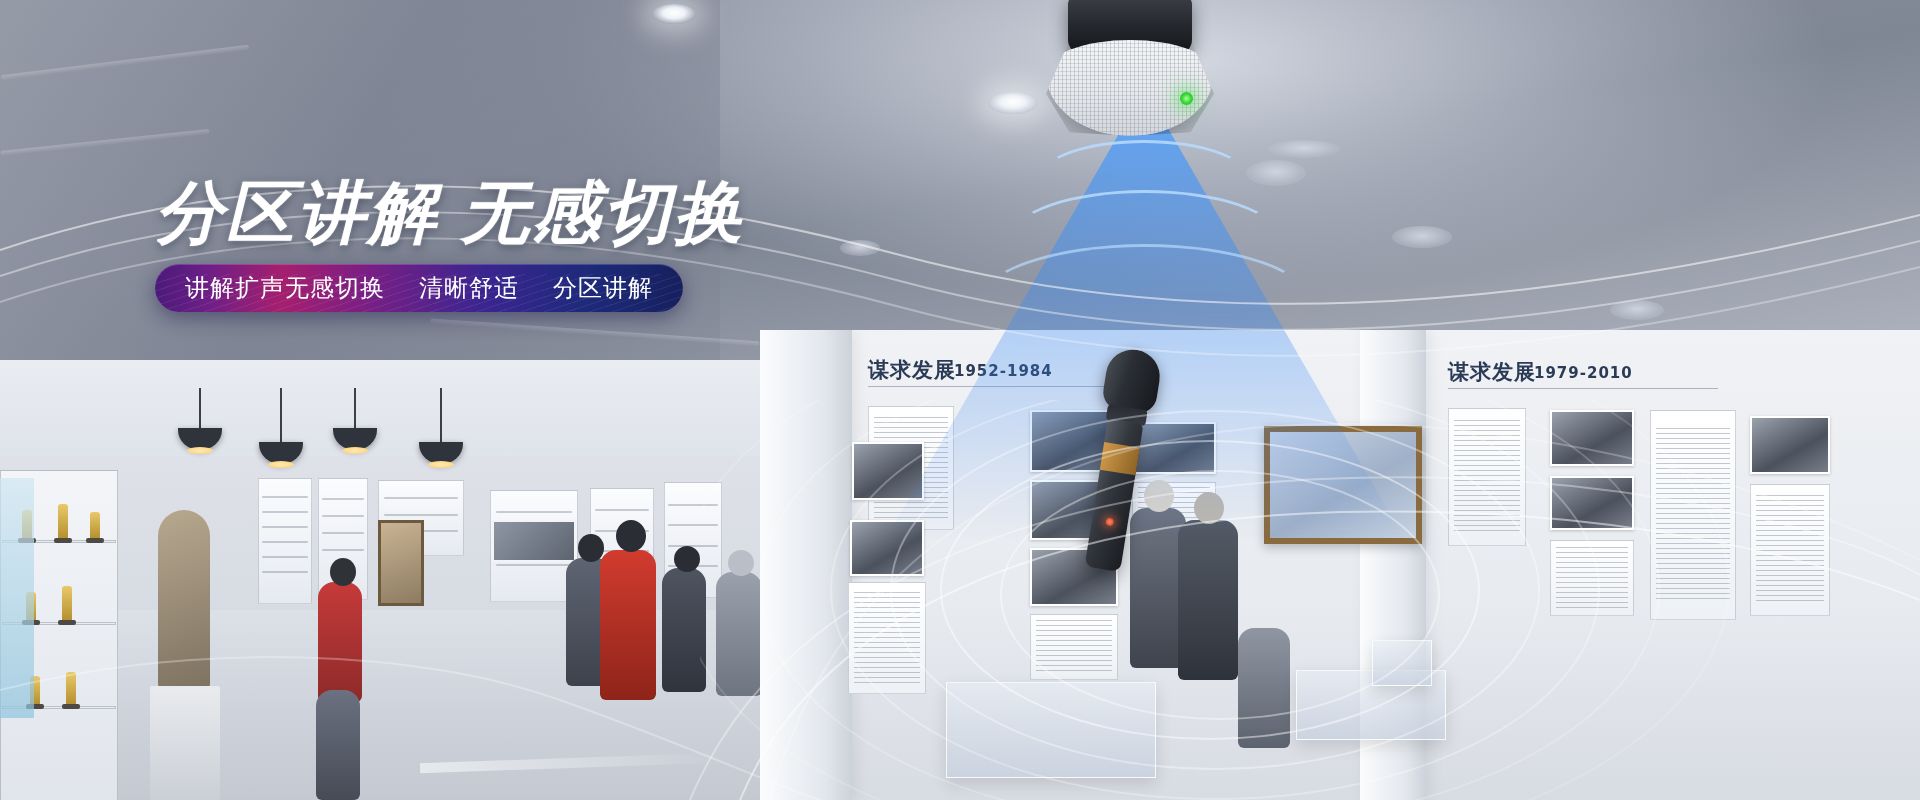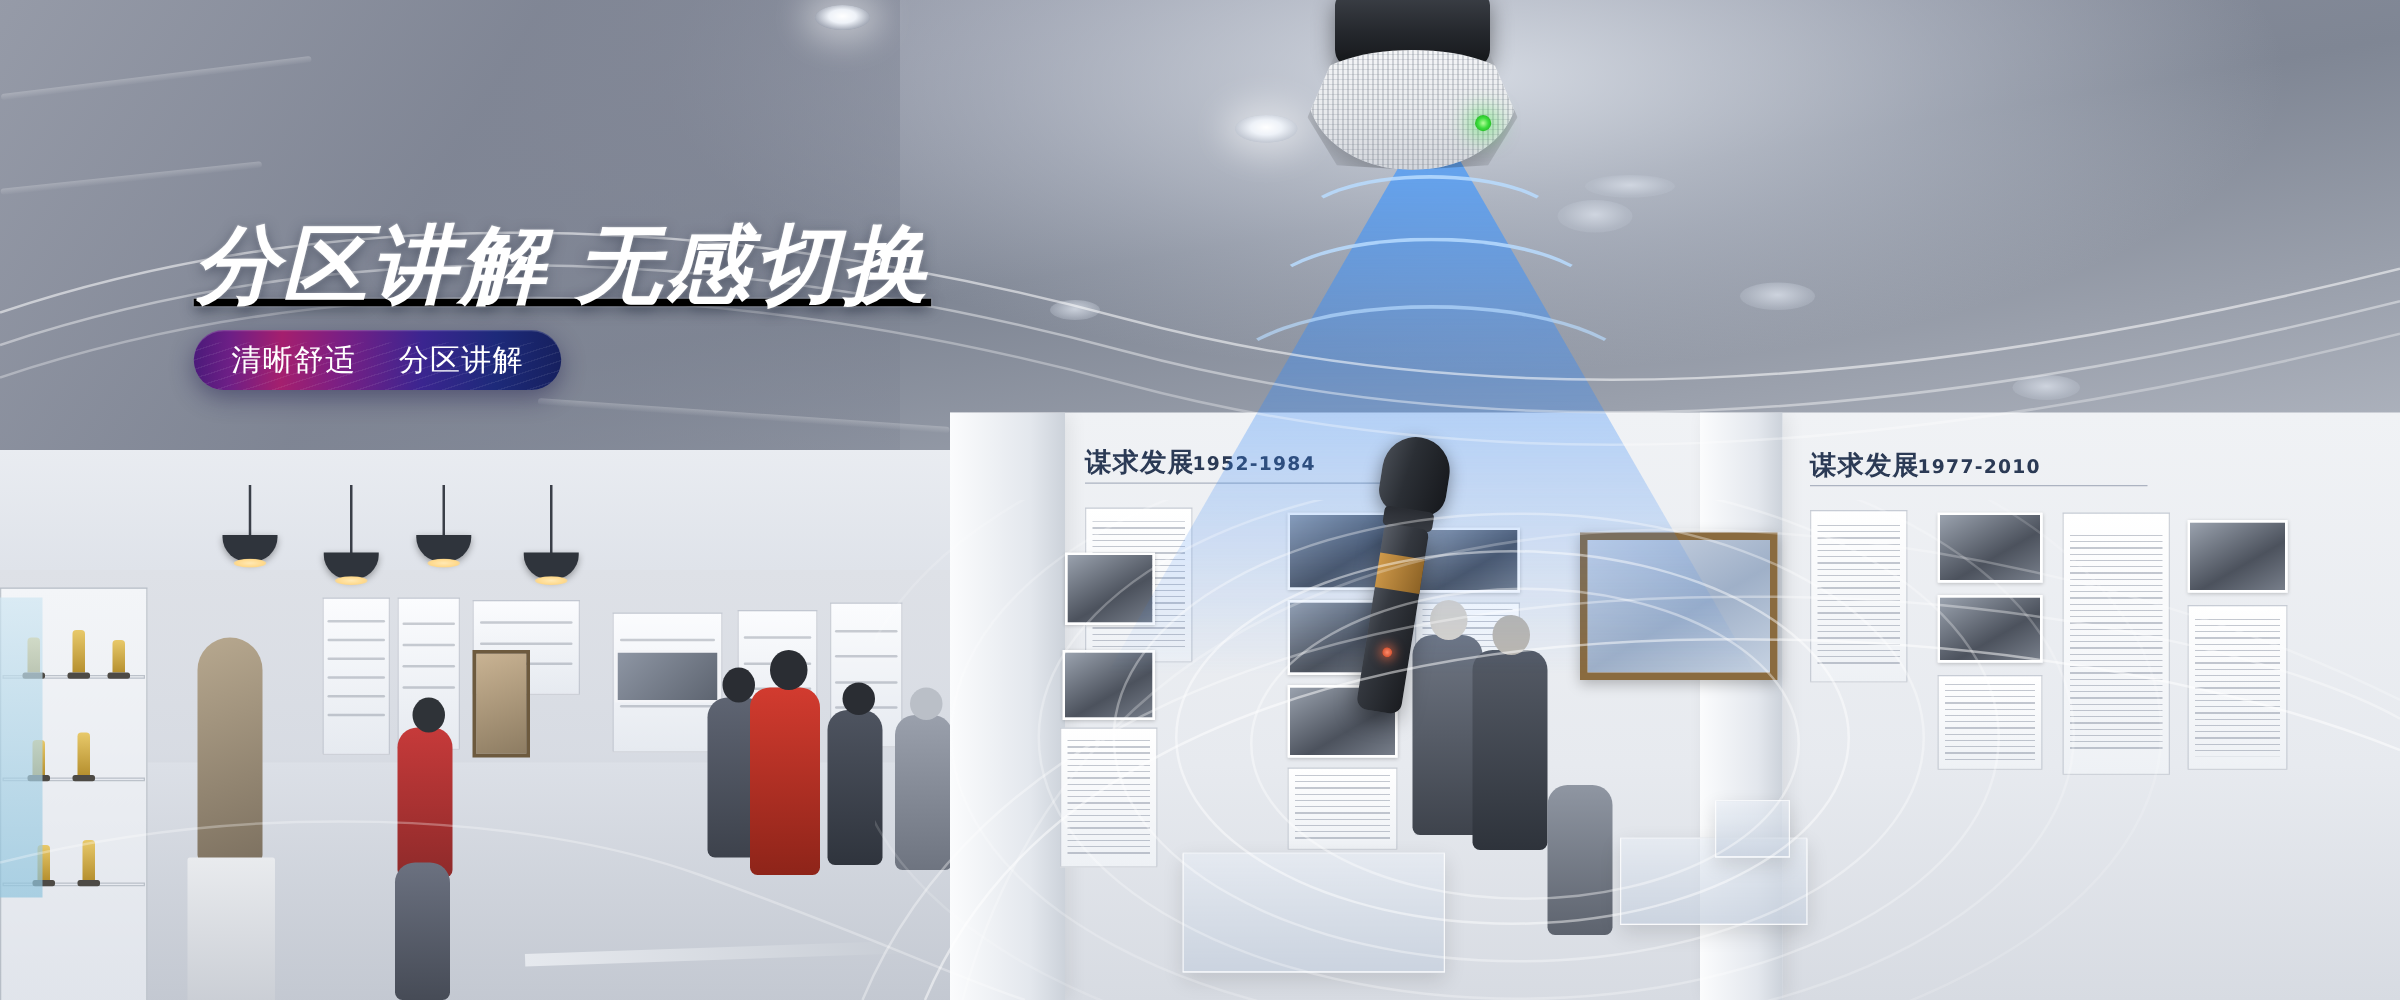--- a/index.html
+++ b/index.html
@@ -151,21 +151,21 @@
   .mic-neck{ position:absolute; left:11px; top:58px; width:40px; height:16px;
     background:linear-gradient(180deg,#2a2d33,#3b3f46); border-radius:4px; }
   .mic-body{ position:absolute; left:13px; top:72px; width:36px; height:150px; border-radius:6px 6px 9px 9px;
     background:linear-gradient(100deg,#5a5f68 0%, #34383f 38%, #1a1c20 100%); box-shadow:0 6px 18px rgba(0,0,0,.35); }
   .mic-band{ position:absolute; left:13px; top:96px; width:36px; height:28px;
     background:linear-gradient(100deg,#d09a4a,#8c6225); }
   .mic-dot{ position:absolute; left:27px; top:170px; width:8px; height:8px; border-radius:50%;
     background:radial-gradient(circle,#ff8b6b,#c23a18); box-shadow:0 0 8px 3px rgba(255,110,70,.5); }
 
   
-  .copy{ position:absolute; left:155px; top:178px; width:760px;text-decoration:underline; }
+  .copy{ position:absolute; left:155px; top:178px; width:760px; }
 
   .headline{
     font-size:68px; font-weight:800; color:#ffffff; line-height:1.0;
     letter-spacing:3px; font-style:italic;
     text-shadow:0 3px 10px rgba(40,48,66,.55), 0 0 2px rgba(255,255,255,.6);
     white-space:nowrap;
   }
   .subline{
     margin-top:12px; font-size:33px; font-weight:800; font-style:italic;
     letter-spacing:6px; color:#2aa6f2; white-space:nowrap;
@@ -330,21 +330,21 @@
         <div class="bw-photo" style="left:372px;top:92px;width:84px;height:52px;"></div>
         <div class="wall-block" style="left:372px;top:152px;width:84px;height:58px;">
             <i class="tiny-lines"></i>
           </div>
         <div class="bw-photo" style="left:372px;top:218px;width:84px;height:52px;"></div>
         <div class="wall-block" style="left:372px;top:278px;width:84px;height:60px;">
             <i class="tiny-lines"></i>
           </div>
 
         <div class="wall-head" style="left:688px;top:28px;font-size:21px;">谋求发展</div>
-        <div class="wall-head" style="left:774px;top:34px;font-size:15px;">1977-2010</div>
+        <div class="wall-head" style="left:774px;top:34px;font-size:15px;">1979-2010</div>
         <div class="wall-rule" style="left:688px;top:58px;width:270px;"></div>
 
         <div class="wall-block" style="left:688px;top:78px;width:78px;height:138px;">
             <i class="tiny-lines"></i>
           </div>
         <div class="mural" style="left:504px;top:96px;width:158px;height:118px;"></div>
         <div class="bw-photo" style="left:790px;top:80px;width:84px;height:56px;"></div>
         <div class="bw-photo" style="left:790px;top:146px;width:84px;height:54px;"></div>
         <div class="wall-block" style="left:790px;top:210px;width:84px;height:76px;">
             <i class="tiny-lines"></i>
@@ -409,18 +409,19 @@
         <path d="M770,800 C860,470 1180,400 1460,430 C1700,456 1860,530 1920,560" stroke-opacity="0.26"></path>
         <path d="M0,690 C200,640 420,650 560,700 C700,750 760,780 820,800" stroke-opacity="0.30"></path>
       </g>
     </svg>
   </div>
 
   <div class="copy">
     <div class="headline">分区讲解 无感切换</div>
 
     <div class="pill">
+      <span>讲解扩声无感切换</span>
       <span>清晰舒适</span>
       <span>分区讲解</span>
     </div>
   </div>
 
 </div>
 
 </body></html>

